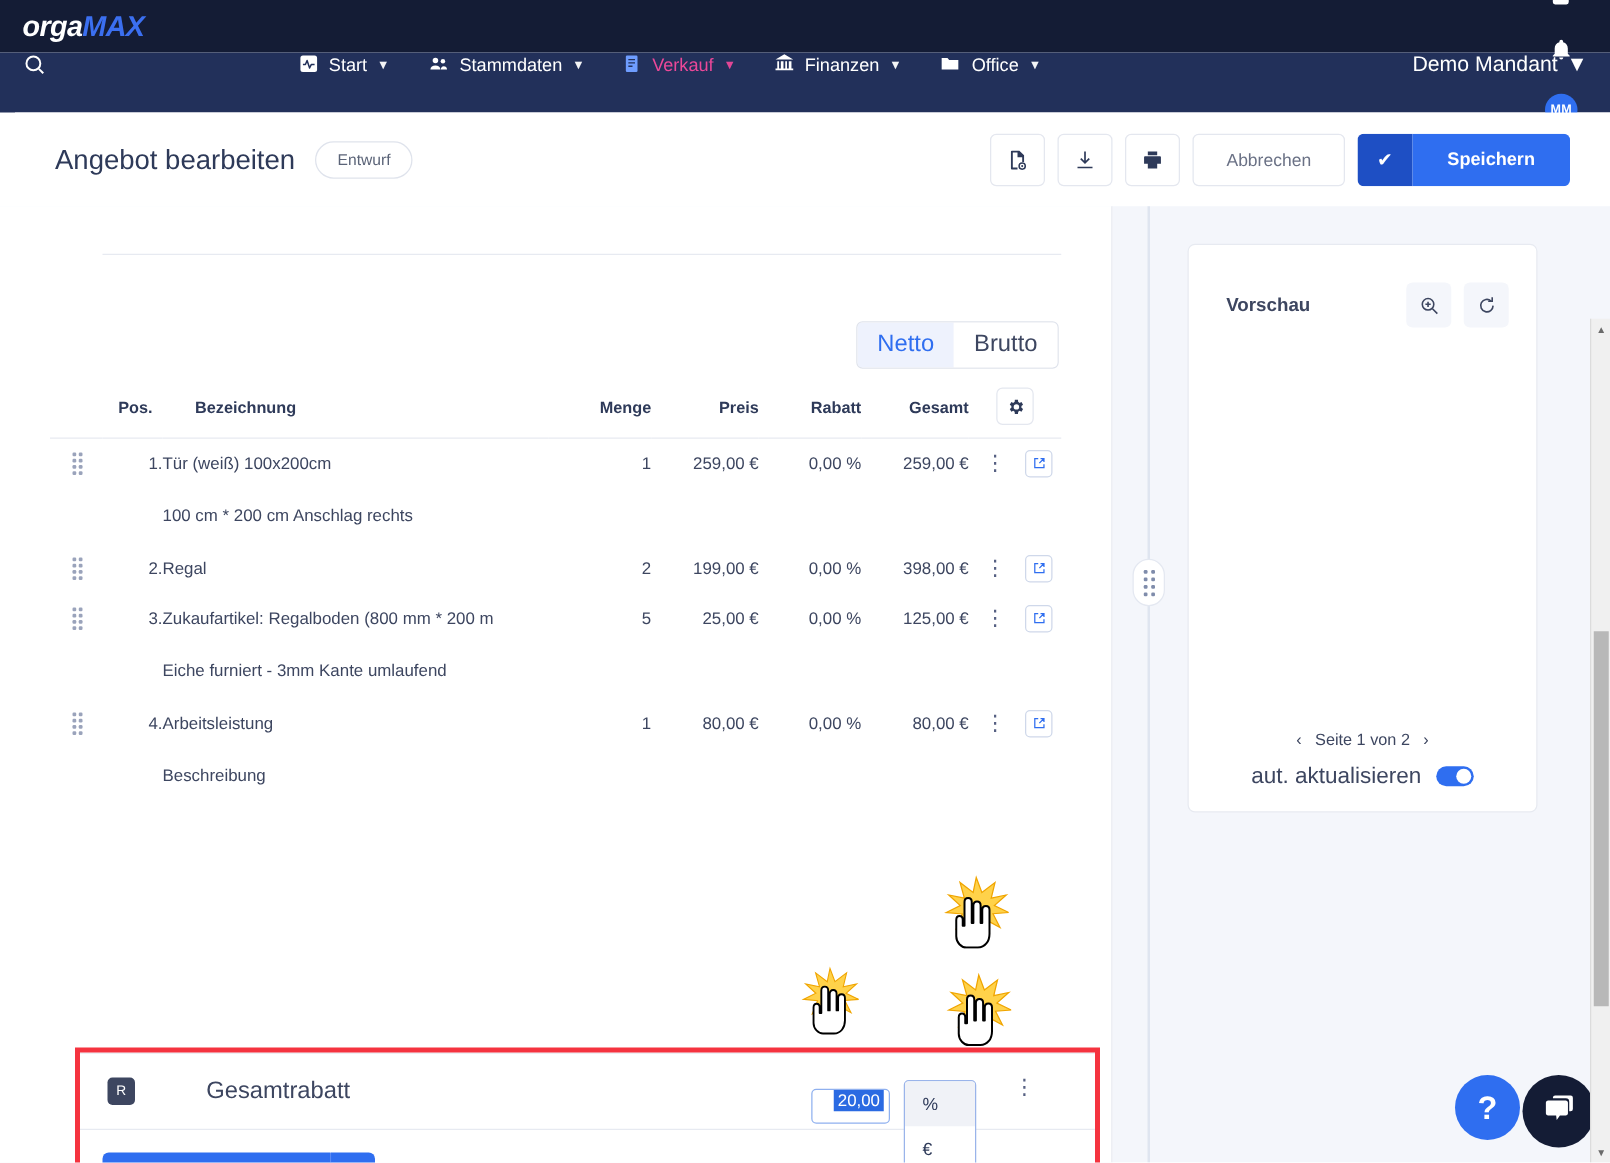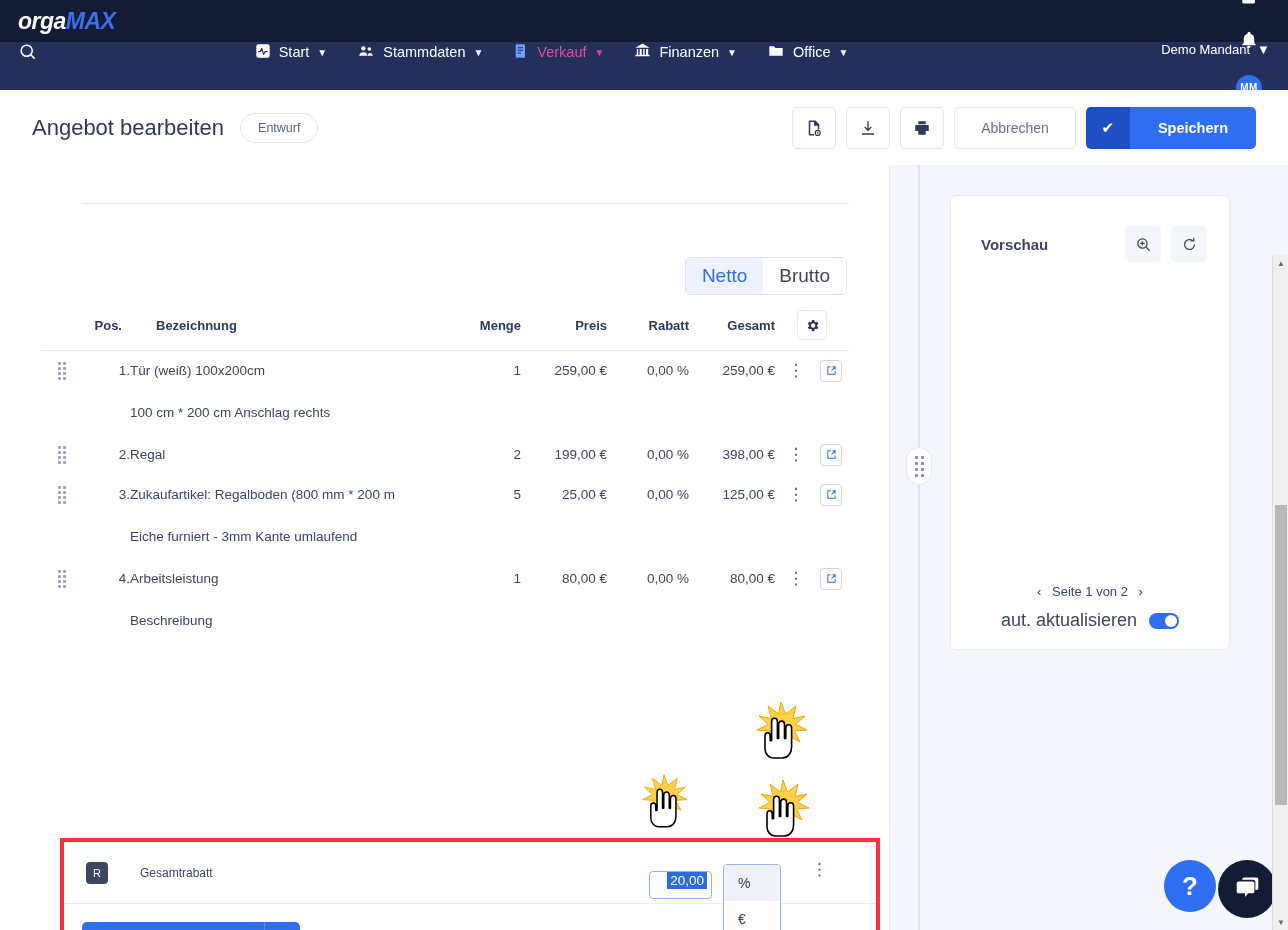--- a/index.html
+++ b/index.html
@@ -31,26 +31,26 @@
     display: flex; align-items: flex-start; padding: 0 18px; color: #fff;
   }
   .nav-search { width: 44px; display:flex; align-items:center; }
   .nav-items { display: flex; align-items: center; gap: 30px; margin: 0 auto; padding-right: 120px;}
   .nav-item {
     display: flex; align-items: center; gap: 8px;
     font-size: 14.5px; color: #ffffff; cursor: pointer; white-space:nowrap;
   }
   .nav-item.active { color: #ec4899; }
   .nav-item .caret { font-size: 10px; opacity:.95; }
-  .nav-right { display:flex; align-items:center; gap:7px; font-size:13px; cursor:pointer; }
+  .nav-right { display:flex; align-items:center; gap:7px; font-size:17px; cursor:pointer; }
 
   
   .pageheader {
     height: 75px; background: #fff; display: flex; align-items: center;
-    padding: 0 32px; position: relative;
+    padding: 0 32px; position: relative; margin-left: 12px;
   }
   .page-title { font-size: 22px; color: #2e3a59; font-weight: 400; }
   .badge-entwurf {
     margin-left: 16px; border: 1px solid #dfe3ec; border-radius: 16px;
     padding: 7px 17px; font-size: 12.5px; color: #5b6478; background:#fff;
   }
   .hdr-actions { margin-left: auto; display: flex; align-items: center; gap: 10px; }
   .sqbtn {
     width: 44px; height: 42px; border: 1px solid #e4e7ef; border-radius: 5px;
     background: #fff; display: flex; align-items: center; justify-content: center;
@@ -144,21 +144,21 @@
   }
   .disc-row {
     position: relative; height: 62px; border-bottom: 1px solid #e7eaf1;
     border-top: 1px solid #e7eaf1; display: flex; align-items: center;
   }
   .rbadge {
     width: 22px; height: 22px; border-radius: 4px; background: #3d4660;
     color: #fff; font-size: 11px; display: flex; align-items: center;
     justify-content: center; margin-left: 22px;
   }
-  .disc-label { margin-left: 32px; font-size: 12px; color: #3d4660; }
+  .disc-label { margin-left: 57px; font-size: 19px; color: #3d4660; }
   .disc-input {
     position: absolute; right: 164px; top: 28px; width: 63px; height: 28px;
     border: 1px solid #8fb0ef; border-radius: 4px; display:flex; align-items:flex-start;
     justify-content:flex-end; padding-right:4px; background:#fff;
   }
   .disc-input span {
     background: #2a6ae2; color: #fff; font-size: 13.5px; padding: 1px 3px;
   }
   .disc-dots { position: absolute; right: 42px; top: 22px; }
 

